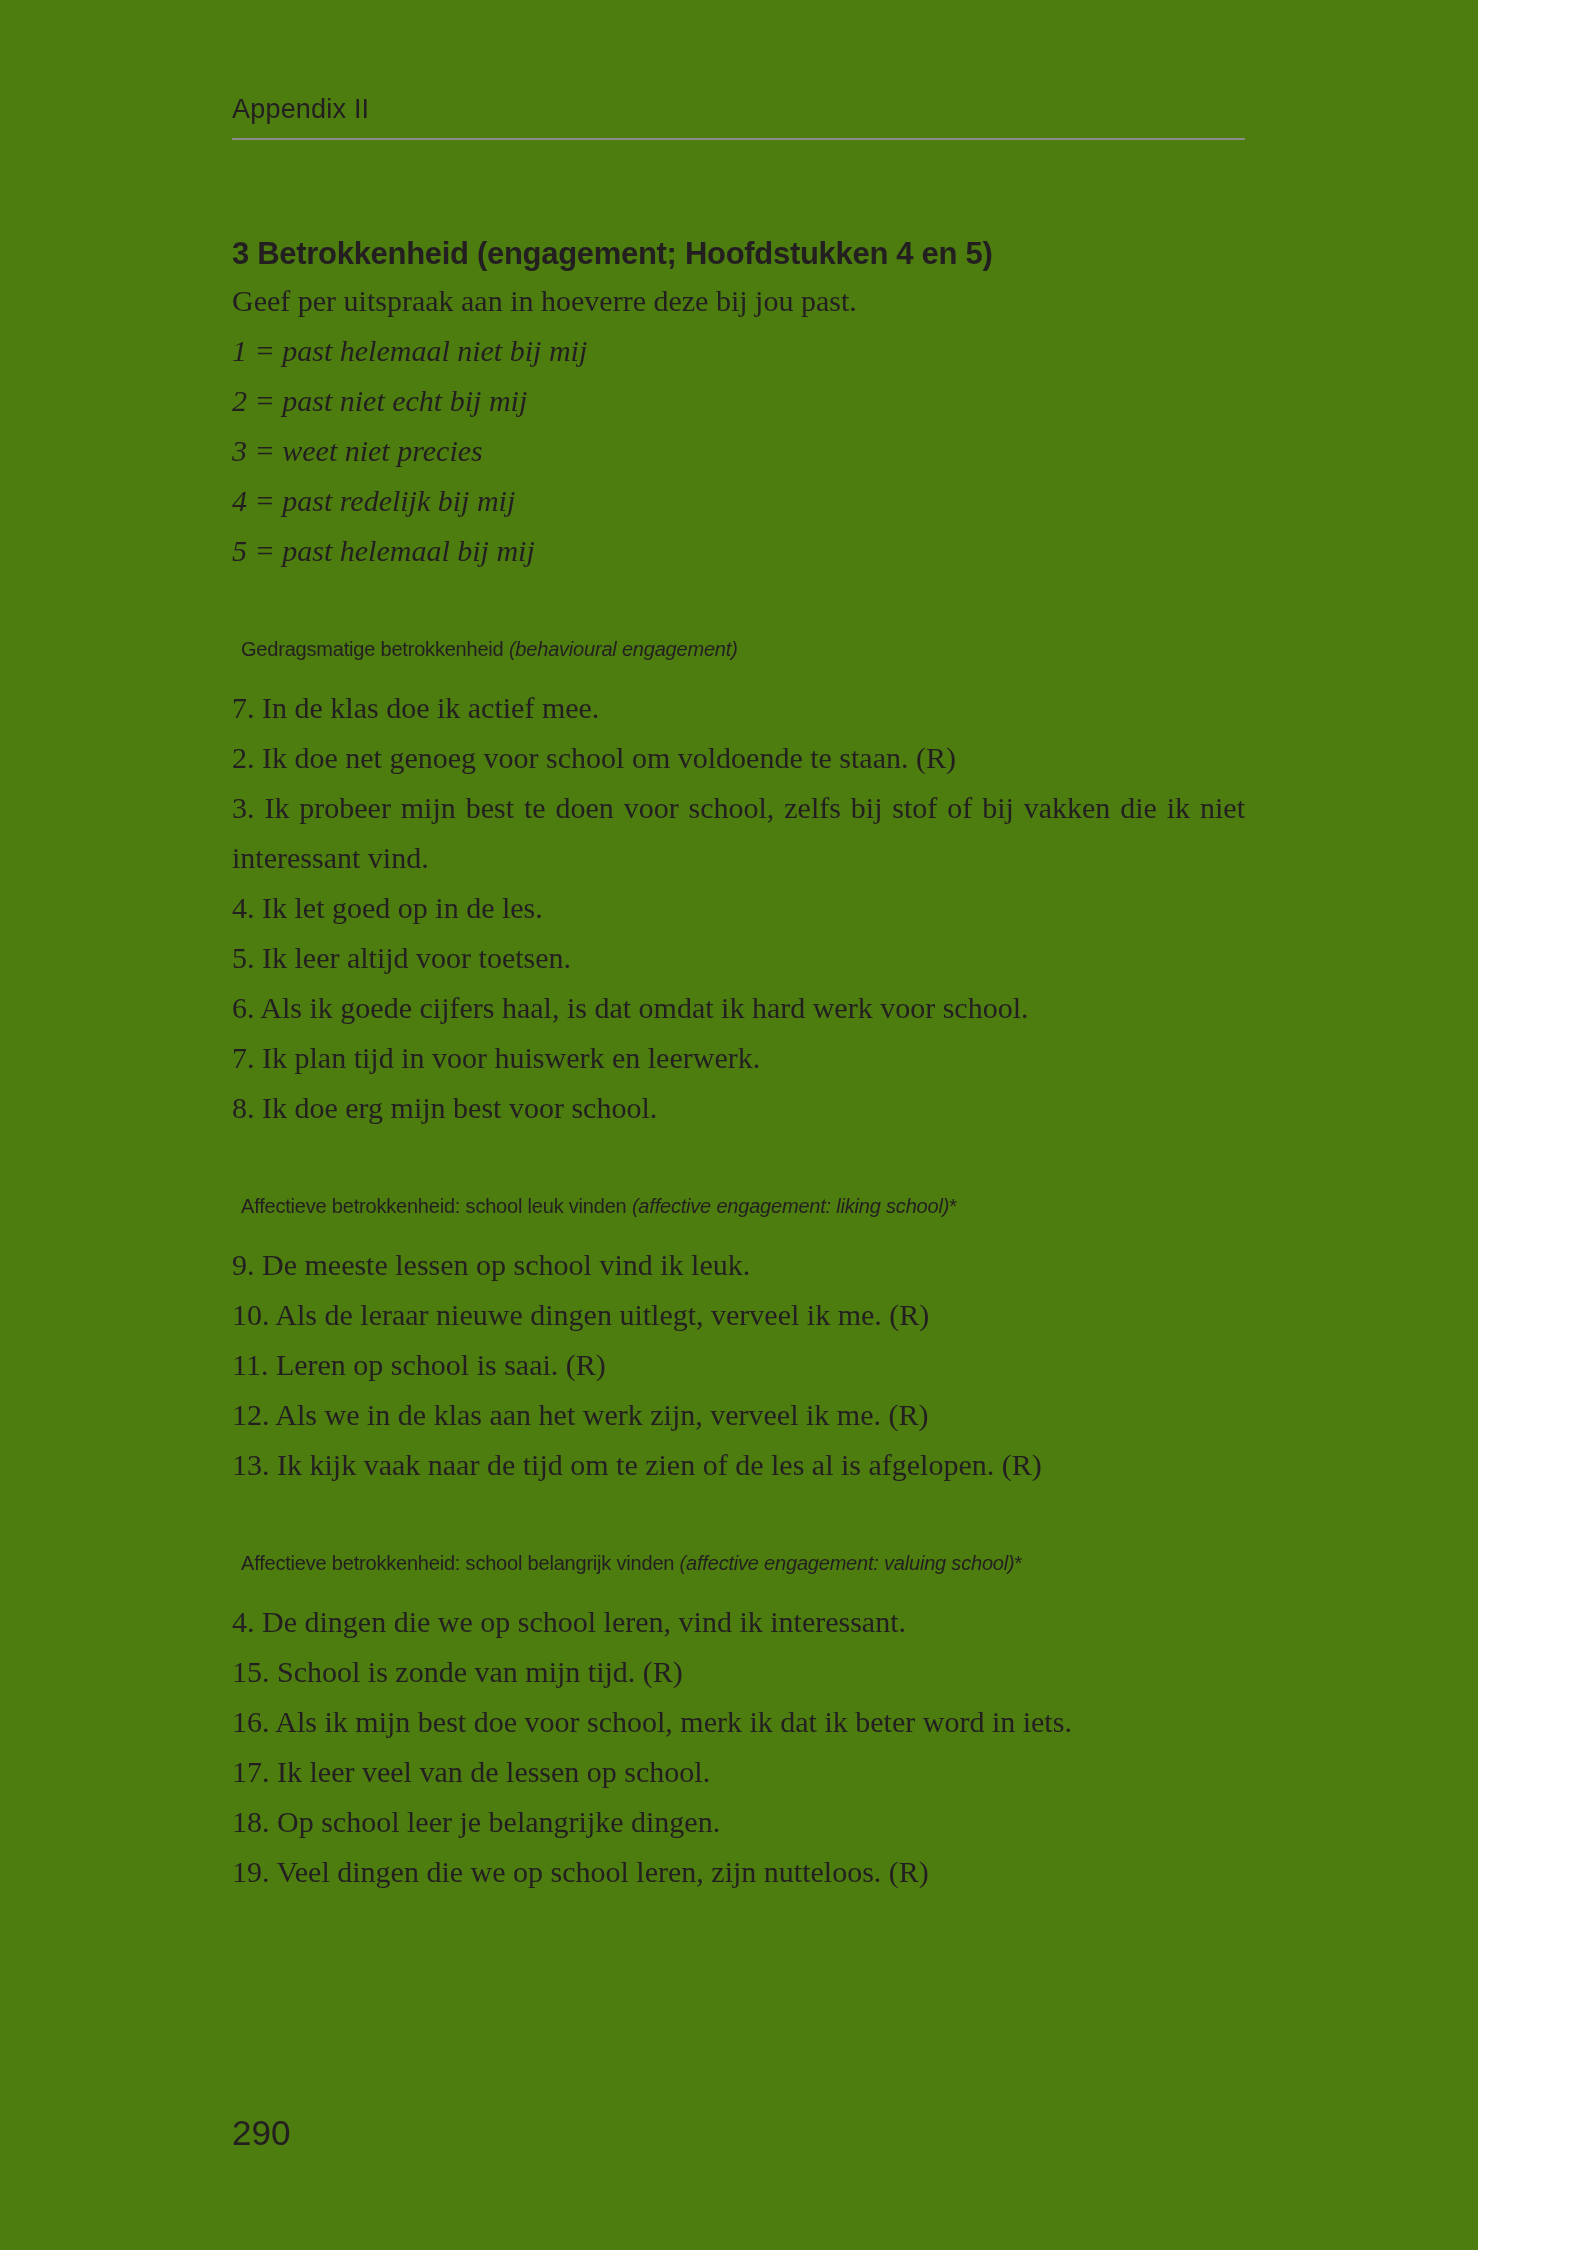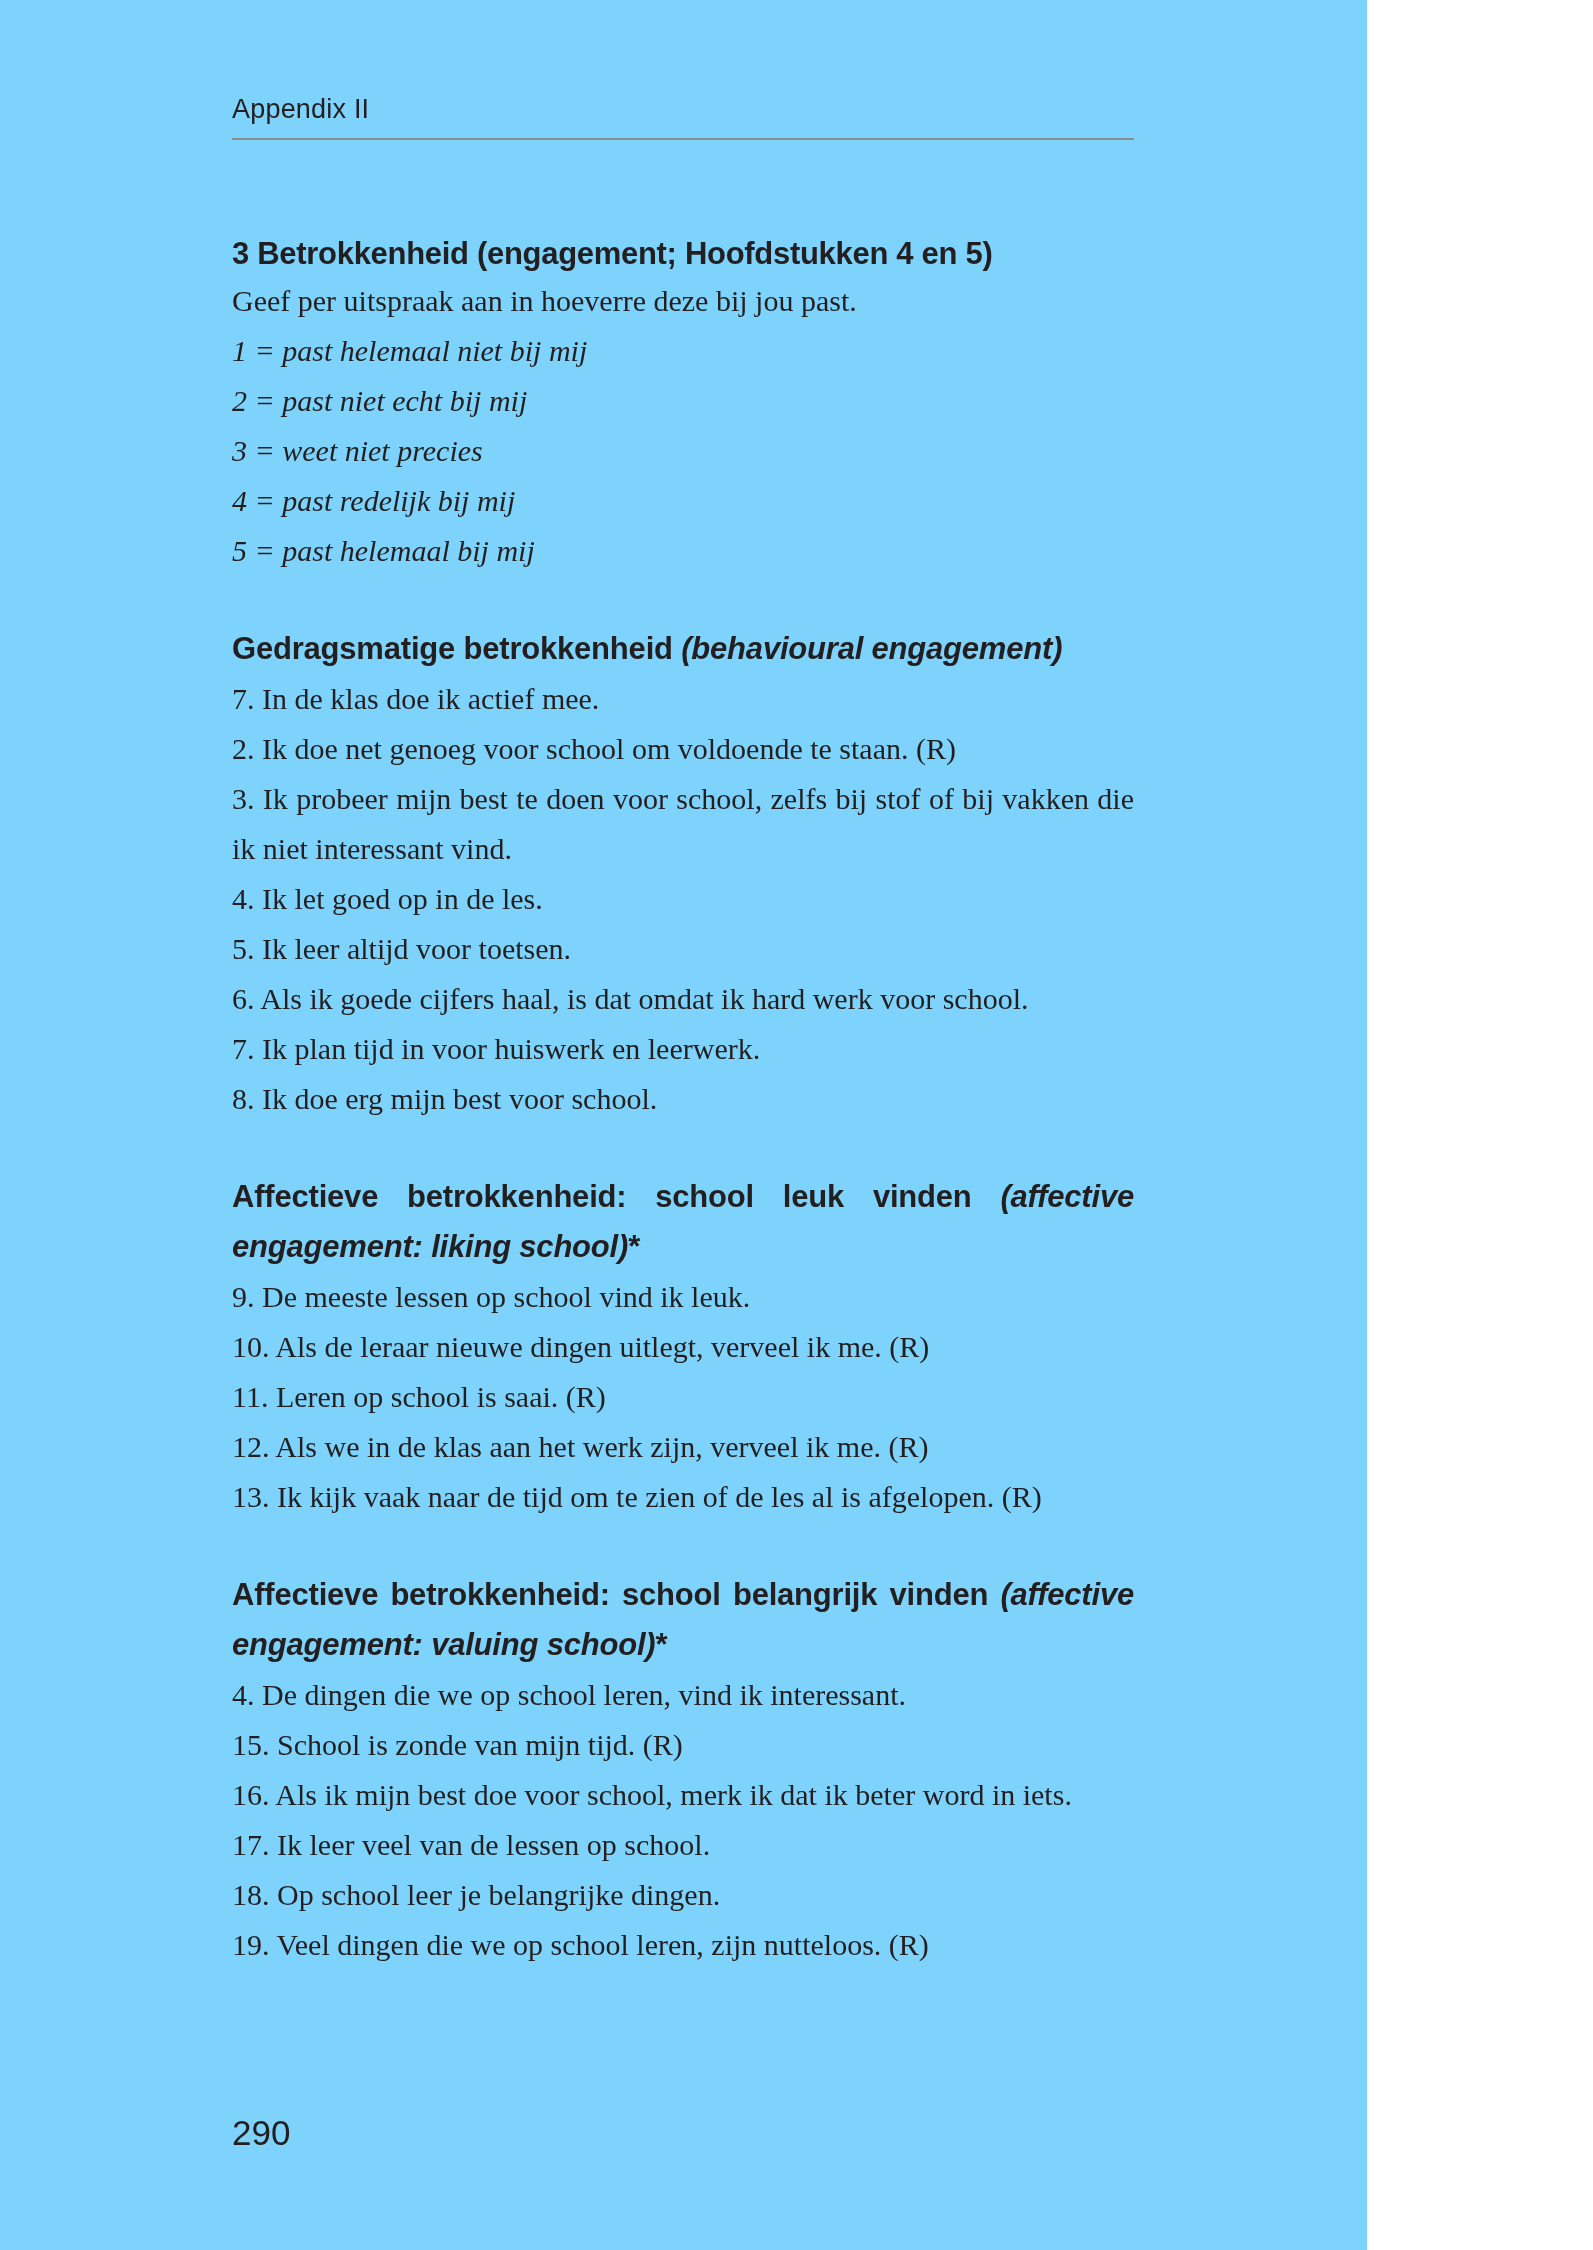--- a/index.html
+++ b/index.html
@@ -2,23 +2,23 @@
 <html><head>
 <meta charset="utf-8">
 <style>
   html, body {
     margin: 0;
     padding: 0;
     background: #ffffff;
   }
   .page {
     position: relative;
-    width: 1367px;
+    width: 1478px;
     height: 2250px;
-    background: #7dd3fc;
+    background: #4d7c0f;
     color: #231f20;
     overflow: hidden;
   }
   .content {
     padding: 92px 233px 0 232px; 
   }
   
   .running-head {
     font-family: "Liberation Sans", sans-serif;
     font-size: 27px;
@@ -58,28 +58,27 @@
     font-style: italic;
   }
   .item {
     text-align: justify;
   }
   
   .q-section {
     margin-top: 48px;
   }
   .section-title {
-    margin: 0;
+    margin: 9px;
     font-family: "Liberation Sans", sans-serif;
-    font-size: 31px;
+    font-size: 20px;
     line-height: 50px;
     letter-spacing: -0.2px;
     text-align: justify;
     color: #231f20;
-    font-weight: bold;
   }
   .section-title .title-en {
     font-style: italic;
   }
   
   .page-number {
     position: absolute;
     left: 232px;
     top: 2116px;
     font-family: "Liberation Sans", sans-serif;

